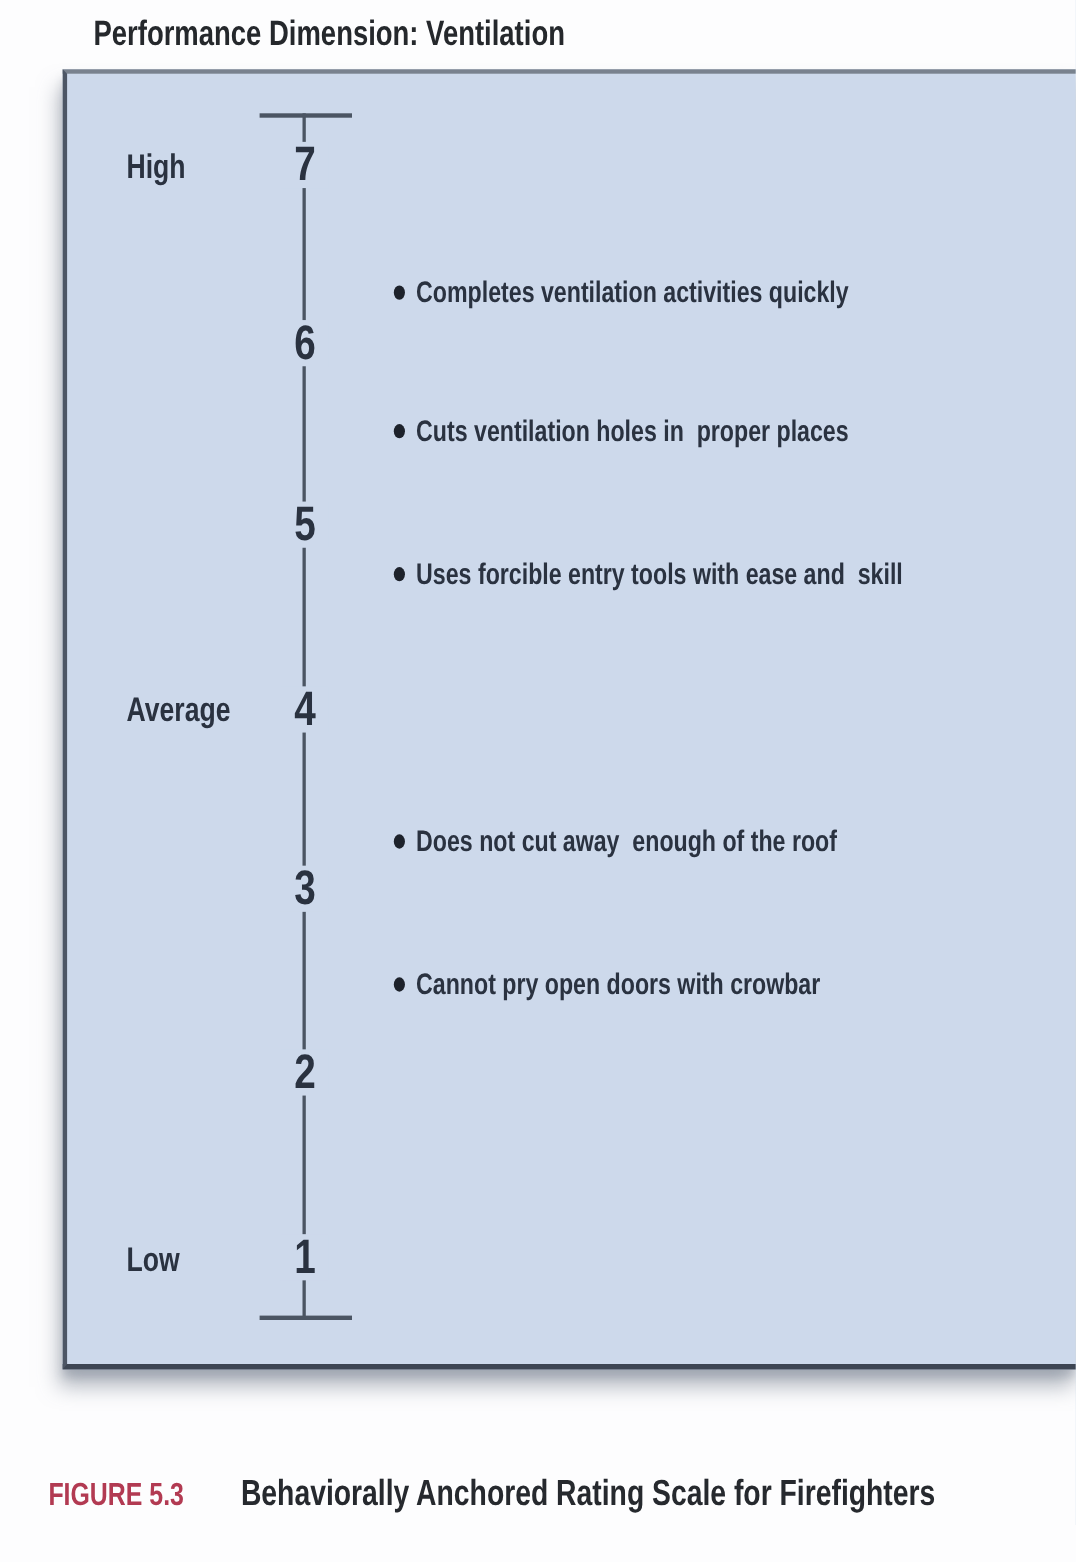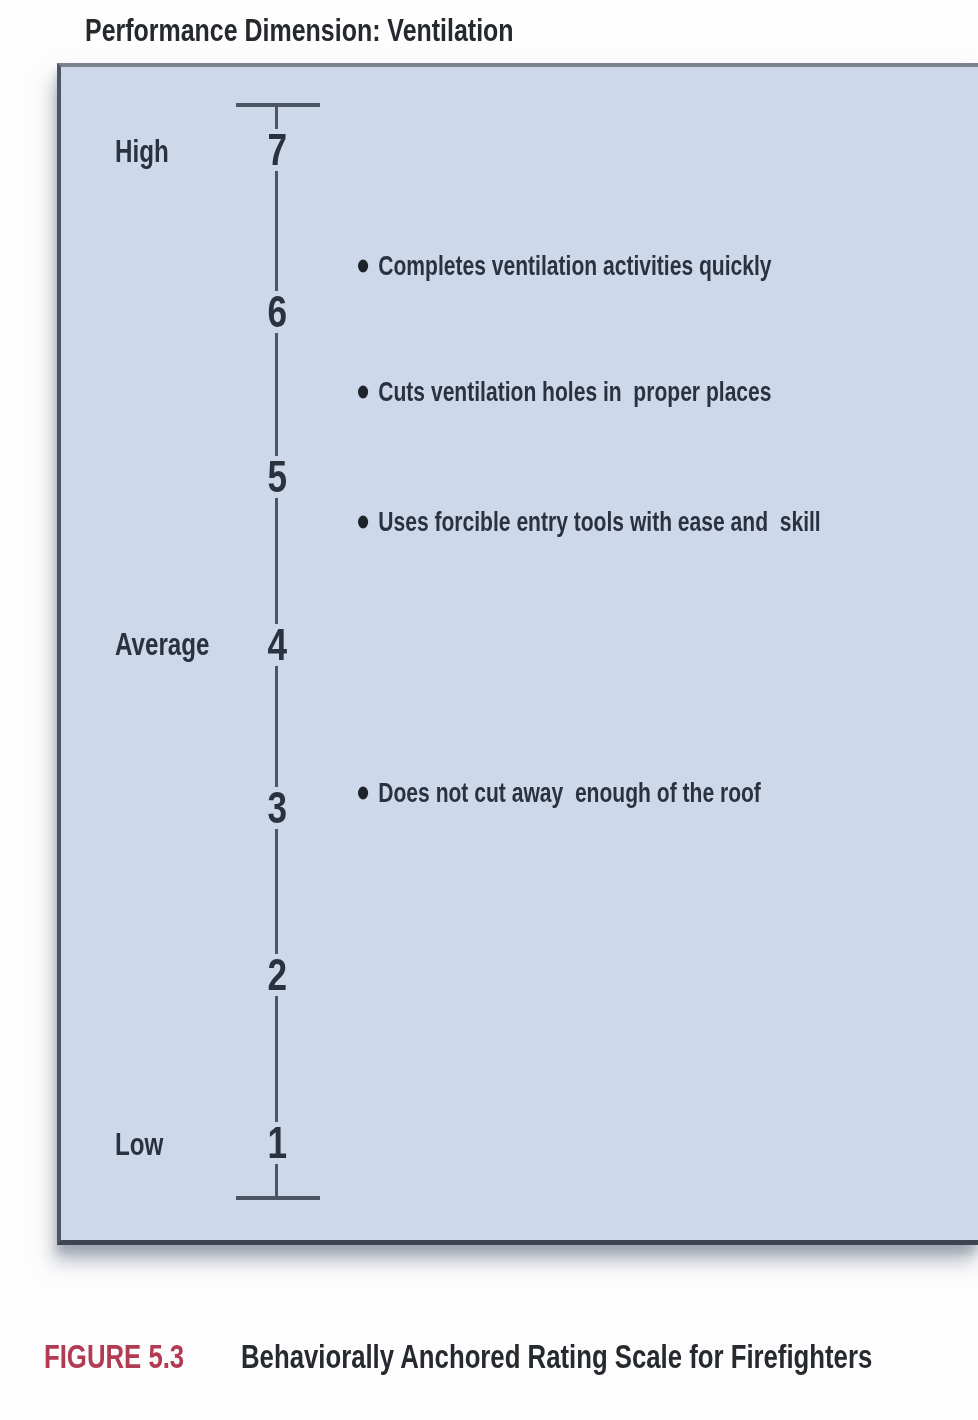--- a/index.html
+++ b/index.html
@@ -58,21 +58,21 @@
     width:13px;height:13px;border-radius:50%;background:#1d222b;
     margin-right:13px;flex:0 0 auto;
   }
   .behavior .txt{white-space:pre;}
 
   
   .caption{
     position:absolute;left:44px;top:1357px;transform:translateY(-50%);
     display:flex;align-items:baseline;
   }
-  .fig-label{font-weight:bold;font-size:33px;color:#b23a52;letter-spacing:0px;}
+  .fig-label{font-weight:bold;font-size:29px;color:#b23a52;letter-spacing:0px;}
   .fig-text{font-weight:bold;font-size:33px;color:#26292e;margin-left:17px;}
 </style>
 </head>
 <body>
 
 <div class="page-title">
   <span class="cond">Performance Dimension: Ventilation</span>
 </div>
 
 <div class="panel">
@@ -104,24 +104,30 @@
         <span class="dot"></span>
         <span class="txt">Uses forcible entry tools with ease and  skill</span>
       </span>
   </div>
   <div class="behavior" style="top:325px">
     <span class="wrap">
         <span class="dot"></span>
         <span class="txt">Cuts ventilation holes in  proper places</span>
       </span>
   </div>
-  <div class="behavior" style="top:726px">
+  <div class="behavior" style="top:698px">
     <span class="wrap">
         <span class="dot"></span>
         <span class="txt">Does not cut away  enough of the roof</span>
+      </span>
+  </div>
+  <div class="behavior" style="top:828px">
+    <span class="wrap">
+        <span class="dot"></span>
+        <span class="txt">Cannot pry open doors with crowbar</span>
       </span>
   </div>
 
 </div>
 
 <div class="caption">
   <span class="fig-label"><span class="cond">FIGURE 5.3</span></span>
   <span class="fig-text"><span class="cond">Behaviorally Anchored Rating Scale for Firefighters</span></span>
 </div>
 

